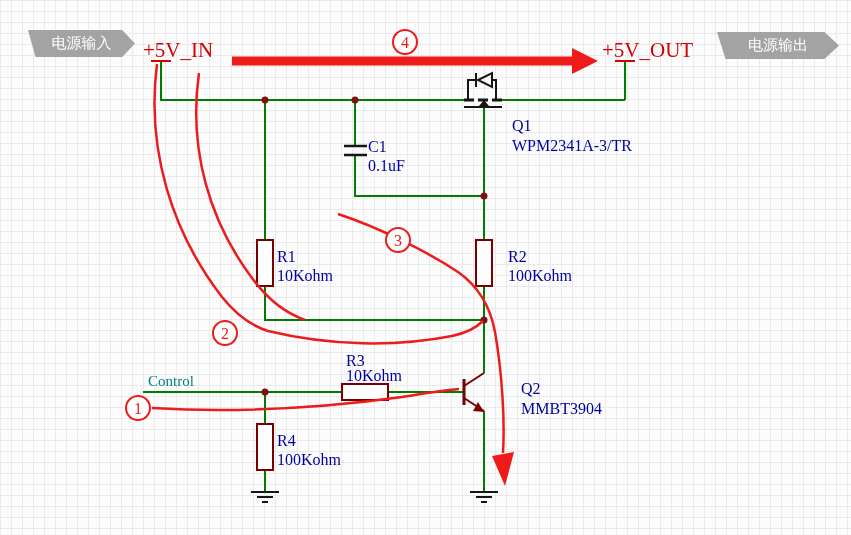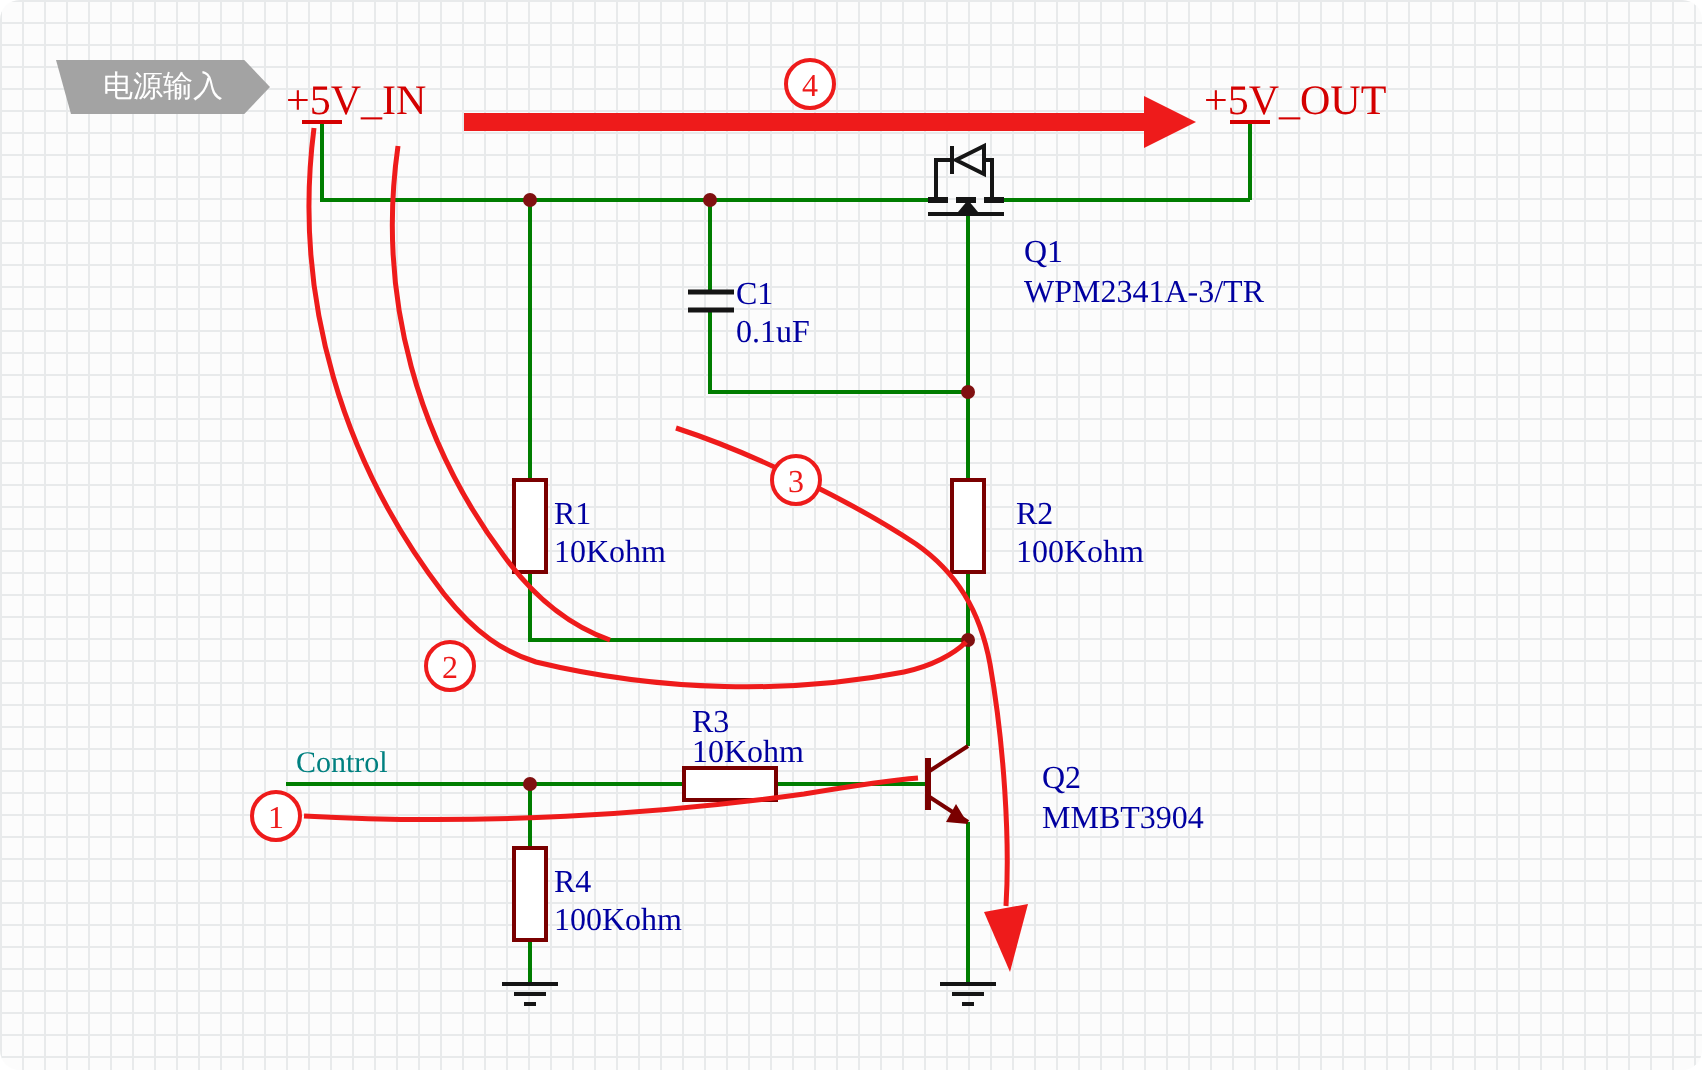--- a/index.html
+++ b/index.html
@@ -3,21 +3,20 @@
 <meta charset="utf-8">
 <style>
   html,body{margin:0;padding:0;}
   .stage{
     position:relative;width:851px;height:535px;overflow:hidden;
     background-color:#fcfcfc;
     background-image:linear-gradient(to right,#e8eaeb 1px,transparent 1px),
                      linear-gradient(to bottom,#e8eaeb 1px,transparent 1px);
     background-size:11px 11px;
     font-family:"Liberation Serif","DejaVu Serif",serif;
-    border-radius:10px;
   }
   .banner{
     position:absolute;height:27px;background:#a3a3a3;color:#ffffff;
     font-family:"DejaVu Sans","Liberation Sans",sans-serif;font-size:15px;
     line-height:27px;text-align:center;
   }
   .banner-left{left:28px;top:30px;width:107px;
     clip-path:polygon(0% 0%,88% 0%,100% 50%,88% 100%,7% 100%);}
   .banner-right{left:717px;top:32px;width:122px;
     clip-path:polygon(0% 0%,88% 0%,100% 50%,88% 100%,7% 100%);}
@@ -34,20 +33,21 @@
   .txt-des{fill:#0000a0;font-size:16px;}
   .txt-net{fill:#008080;font-size:15px;}
   .txt-num{fill:#ee1b1b;font-size:16px;text-anchor:middle;}
 </style>
 </head>
 <body>
 
 <div class="stage">
 
   <div class="banner banner-left">电源输入</div>
+  <div class="banner banner-right">电源输出</div>
 
   <svg class="schematic" width="851" height="535" viewBox="0 0 851 535">
 
     <path class="wire" d="
       M161,62 V100 H464
       M502,100 H625
       M625,62 V100
       M355,100 V146
       M355,155 V196 H484
       M484,107 V240

